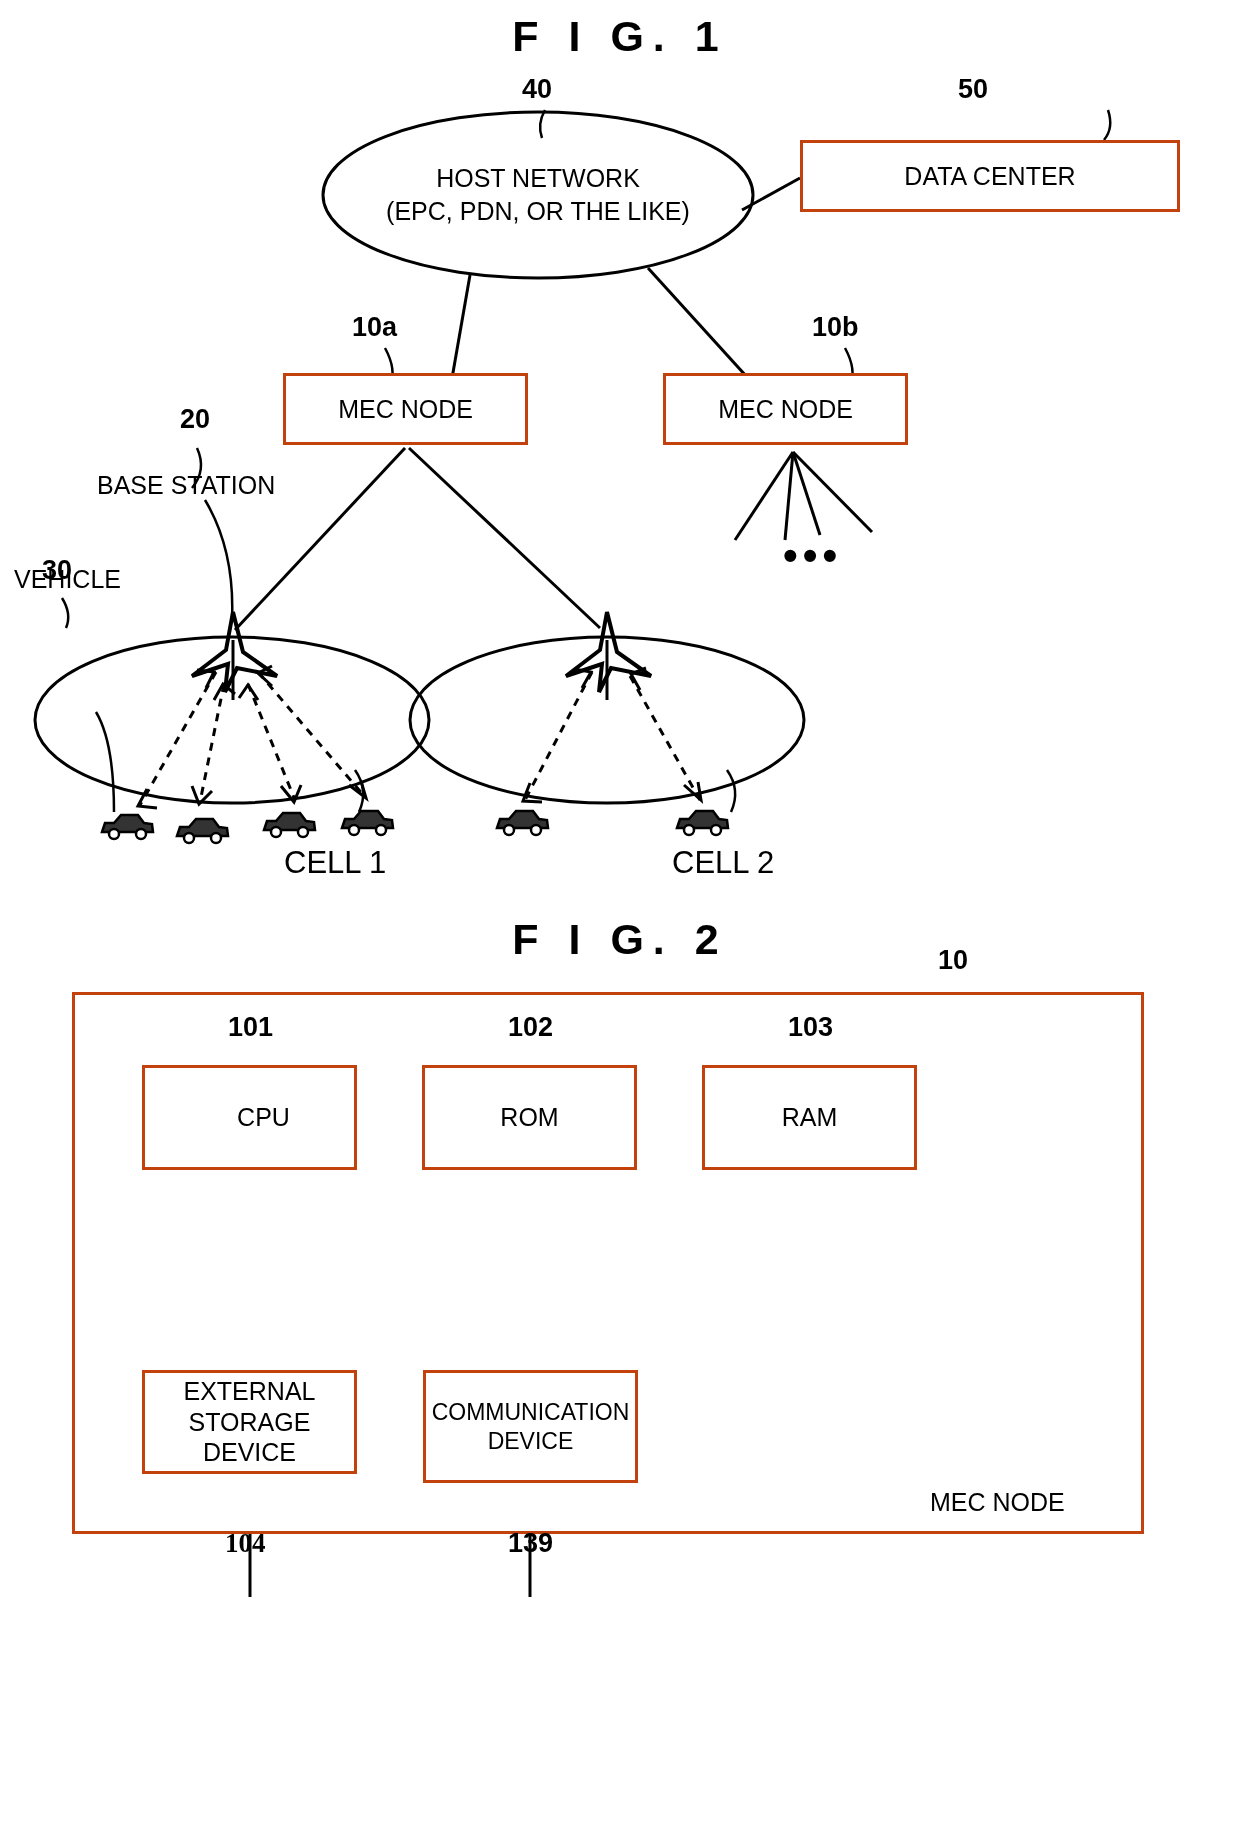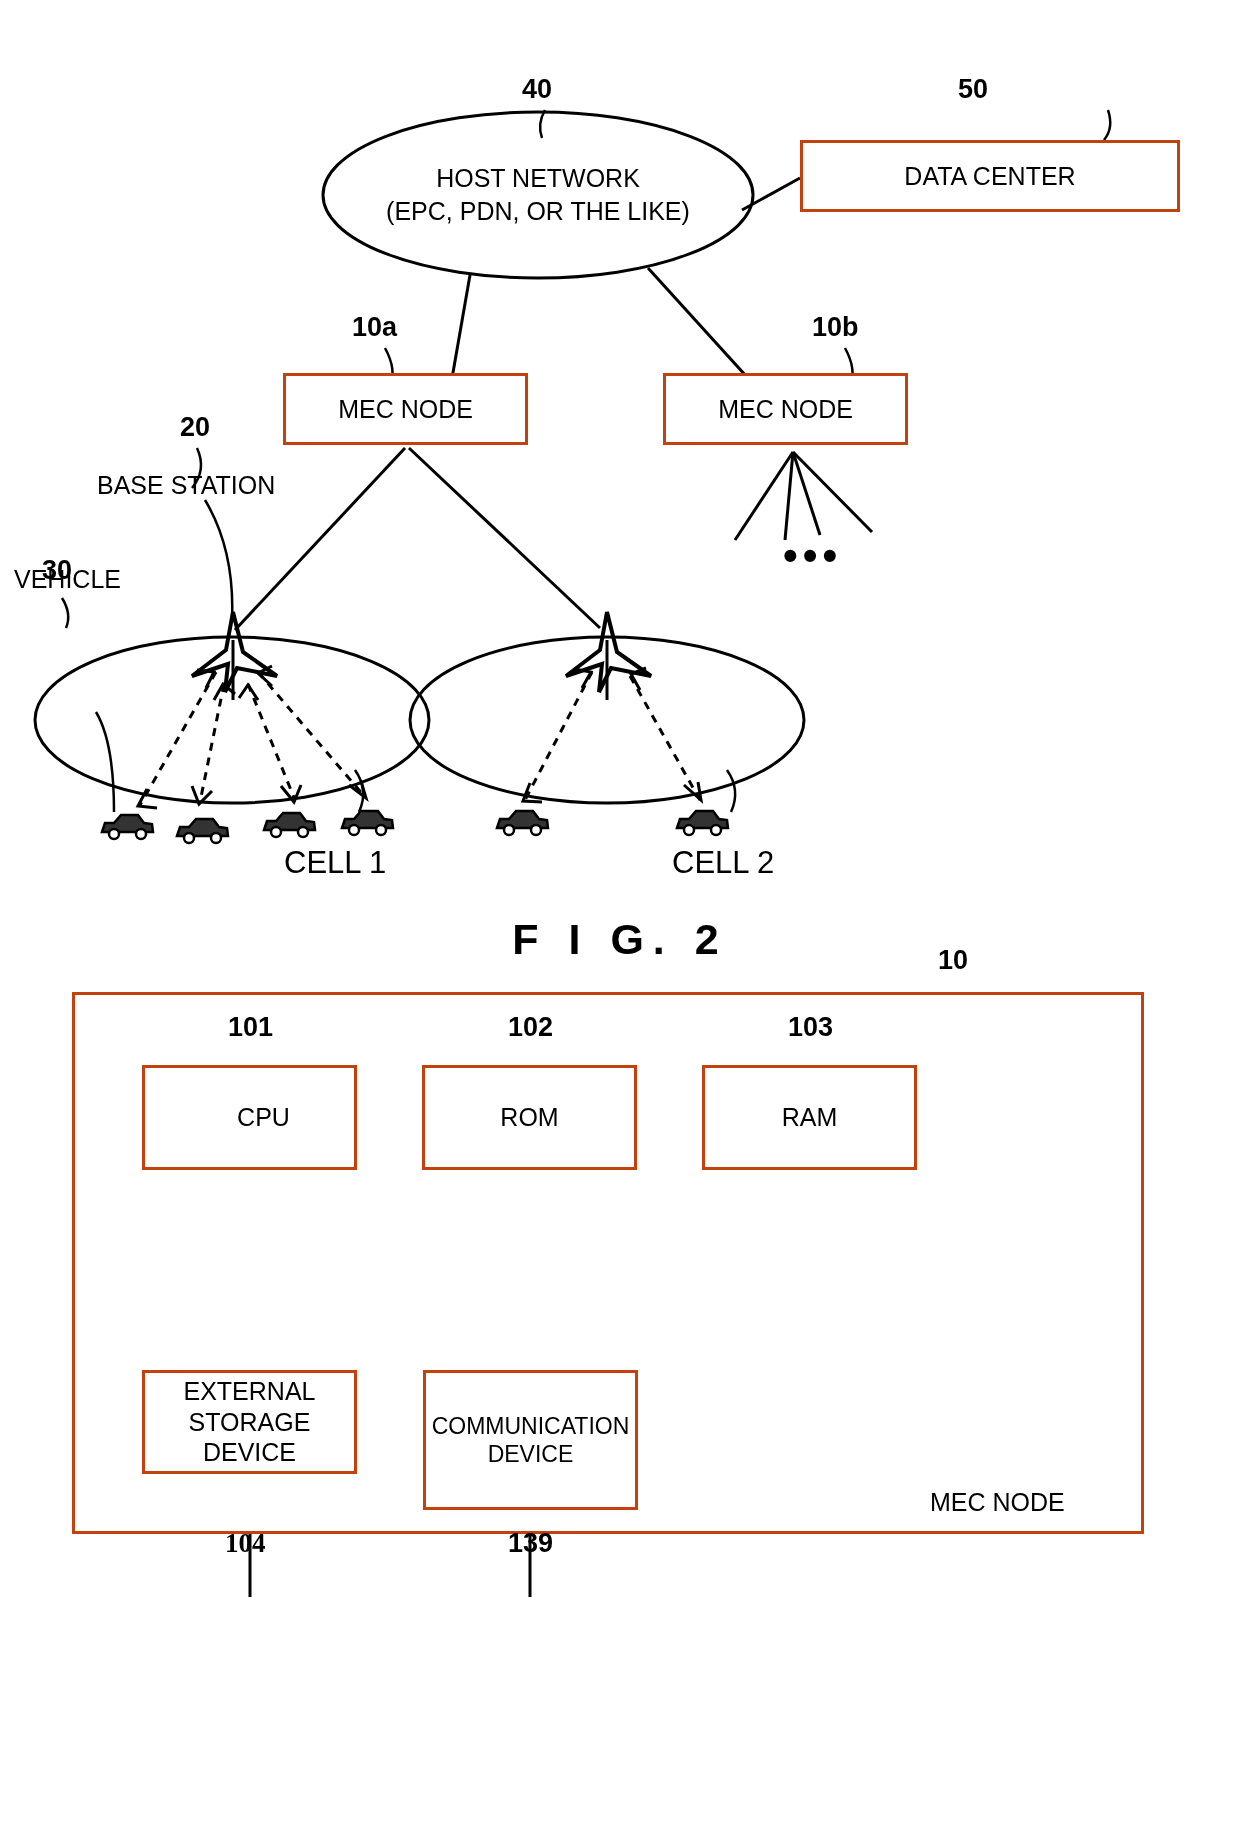--- a/index.html
+++ b/index.html
@@ -85,20 +85,21 @@
     position: absolute;
     font-size: 25px;
     white-space: nowrap;
   }
 </style>
 </head>
 <body>
 
 <div class="page">
 
+  <div class="fig-title" id="fig1-title">F I G.  1</div>
 
   <svg class="fig" id="fig1-svg" viewBox="0 0 1240 1830">
     <g fill="none" stroke="#000" stroke-width="3">
 
       <ellipse cx="538" cy="195" rx="215" ry="83"></ellipse>
 
       <path d="M 545 110 q -8 14 -3 28" stroke-width="2.5"></path>
 
       <path d="M 1108 110 q 6 18 -4 30" stroke-width="2.5"></path>
 
@@ -251,21 +252,21 @@
   <div class="ref" style="left:352px; top:312px;">10a</div>
 
   <div class="box" style="left:663px; top:373px; width:245px; height:72px;">
     <span>MEC NODE</span>
   </div>
   <div class="ref" style="left:812px; top:312px;">10b</div>
 
   <div class="dots" style="left:783px; top:535px;">•••</div>
 
   <div class="plain-label" style="left:97px; top:471px;">BASE STATION</div>
-  <div class="ref" style="left:180px; top:404px;margin-top:8px;">20</div>
+  <div class="ref" style="left:180px; top:404px;">20</div>
 
   <div class="plain-label" style="left:14px; top:565px;">VEHICLE</div>
   <div class="ref" style="left:42px; top:555px;">30</div>
 
   <div class="ellipse-label" style="left:284px; top:810px;">CELL 1</div>
   <div class="ellipse-label" style="left:672px; top:810px;">CELL 2</div>
 
   <div class="fig-title" id="fig2-title">F I G.  2</div>
 
   <div class="box" style="left:72px; top:992px; width:1072px; height:542px; display:block;"></div>
@@ -287,19 +288,19 @@
   </div>
   <div class="ref" style="left:788px; top:1012px;text-align:center;">103</div>
 
   <div class="box" style="left:142px; top:1370px; width:215px; height:104px; white-space:pre-line;">
     <span style="white-space:pre-line;">EXTERNAL
 STORAGE
 DEVICE</span>
   </div>
   <div class="ref" style="left:225px; top:1528px;font-family:Liberation Serif, serif;">104</div>
 
-  <div class="box" style="left:423px; top:1370px; width:215px; height:140px; white-space:pre-line; font-size:23px;">
+  <div class="box" style="left:423px; top:1370px; width:215px; height:113px; white-space:pre-line; font-size:23px;">
     <span style="white-space:pre-line;">COMMUNICATION
 DEVICE</span>
   </div>
   <div class="ref" style="left:508px; top:1528px;">139</div>
 
 </div>
 
 </body></html>

